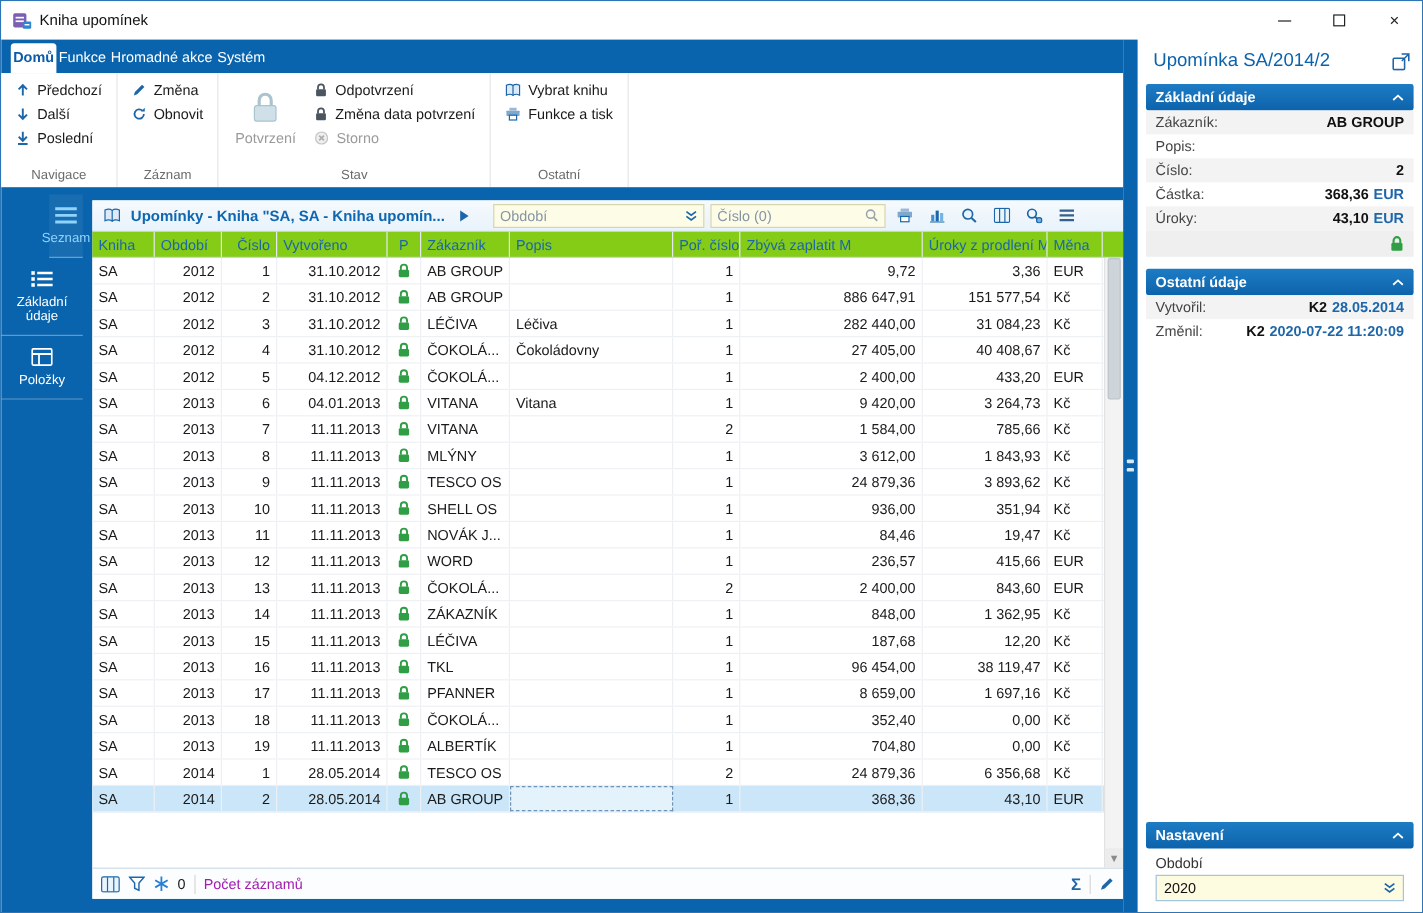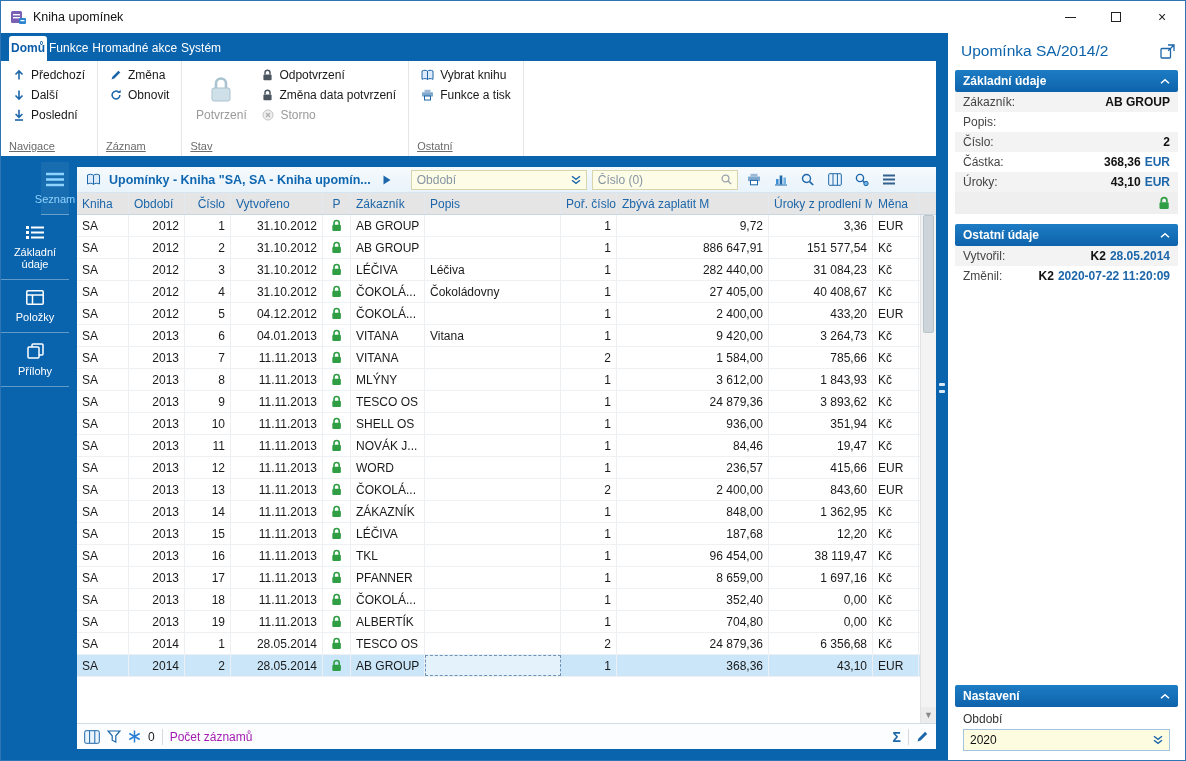--- a/index.html
+++ b/index.html
@@ -24,21 +24,21 @@
   .detail-panel { flex:1; background:#fff; display:flex; flex-direction:column; min-height:0; }
 
   
   .tabbar { height:28px; background:#0a64ad; display:flex; align-items:flex-end; padding-left:8px; flex:0 0 28px; }
   .tab { height:25px; line-height:25px; padding:0 2px; color:#fff; font-size:12px; border-radius:3px 3px 0 0; cursor:default; }
   .tab.active { background:#fff; color:#0a5ca8; font-weight:bold; }
 
   
   .ribbon { height:95px; flex:0 0 95px; background:#fff; display:flex; }
   .rgroup { display:flex; flex-direction:column; padding:4px 8px 0 8px; border-right:1px solid #e6e6e6; }
-  .rgroup-label { margin-top:auto; font-size:11px; color:#6b6b6b; padding:2px 0 4px;text-decoration:underline; }
+  .rgroup-label { margin-top:auto; text-align:center; font-size:11px; color:#6b6b6b; padding:2px 0 4px; }
   .rbtn { display:flex; align-items:center; gap:6px; font-size:12px; color:#1a1a1a; padding:3px 4px; white-space:nowrap; background:none; border:none; font-family:inherit; text-align:left; cursor:default; }
   .rbtn.disabled { color:#9a9a9a; }
   .stav-inner { display:flex; gap:6px; }
   .rbtn-big { flex-direction:column; justify-content:center; gap:3px; width:62px; height:66px; color:#9a9a9a; }
   .rcol { display:flex; flex-direction:column; }
 
   
   .content { flex:1; background:#0a64ad; display:flex; min-height:0; }
   .side-nav { width:68px; display:flex; flex-direction:column; padding-top:6px; }
   .side-item { display:flex; flex-direction:column; align-items:center; gap:6px; padding:10px 2px 9px; color:#fff; font-size:11px; line-height:12px; text-align:center; border-bottom:1px solid rgba(255,255,255,.35); cursor:default; }
@@ -49,21 +49,21 @@
   
   .browser-header { height:26px; flex:0 0 26px; background:linear-gradient(#f5fafd,#e9f3fb); border-bottom:1px solid #d5e5f2; display:flex; align-items:center; gap:5px; padding:0 5px; }
   .browser-title { color:#0f67b1; font-weight:bold; font-size:12.5px; white-space:nowrap; }
   .filter-box { height:20px; background:#fdfce7; border:1px solid #d8d4ad; display:flex; align-items:center; padding:0 5px; gap:4px; }
   .filter-box .ftext { flex:1; font-size:12px; color:#8795a3; white-space:nowrap; overflow:hidden; }
   .f-period { width:176px; margin-left:8px; }
   .f-number { width:146px; }
   .hicon { width:22px; height:20px; display:flex; align-items:center; justify-content:center; cursor:default; }
 
   
-  .grid-head { display:flex; height:22px; flex:0 0 22px; background:#e5e5e5; border-bottom:1px solid #c9d7e2; color:#1c66a9; }
+  .grid-head { display:flex; height:22px; flex:0 0 22px; background:#84cc16; border-bottom:1px solid #c9d7e2; color:#1c66a9; }
   .grid-body { flex:1; display:flex; min-height:0; }
   .rows-wrap { flex:1; overflow:hidden; background:#fff; }
   .trow { display:flex; height:22px; border-bottom:1px solid #eef1f4; }
   .trow.selected { background:#cbe6f8; }
   .tcell, .hcell { display:flex; align-items:center; padding:0 5px; border-right:1px solid #edf0f3; overflow:hidden; white-space:nowrap; font-size:12px; }
   .hcell { border-right:1px solid #e3e9ef; }
   .a-r { justify-content:flex-end; } .a-c { justify-content:center; }
   .c0{flex:0 0 52px;} .c1{flex:0 0 56px;} .c2{flex:0 0 46px;} .c3{flex:0 0 92px;}
   .c4{flex:0 0 28px;} .c5{flex:0 0 74px;} .c6{flex:0 0 136px;} .c7{flex:0 0 56px;}
   .c8{flex:0 0 152px;} .c9{flex:0 0 104px;} .c10{flex:0 0 46px;}
@@ -258,27 +258,20 @@
               <span>Základní údaje</span>
             </div>
             <div class="side-item">
               <svg width="18" height="15" viewBox="0 0 18 15">
                 <rect x="0.8" y="0.8" width="16.4" height="13.4" rx="1" fill="none" stroke="currentColor" stroke-width="1.5"></rect>
                 <path d="M1 5h16" stroke="currentColor" stroke-width="1.5"></path>
                 <path d="M6.5 5v9" stroke="currentColor" stroke-width="1.5"></path>
               </svg>
               <span>Položky</span>
             </div>
-            <div class="side-item">
-              <svg width="17" height="16" viewBox="0 0 17 16">
-                <rect x="5" y="1" width="11" height="11" rx="1" fill="none" stroke="currentColor" stroke-width="1.5"></rect>
-                <rect x="1" y="4" width="11" height="11" rx="1" fill="#0a64ad" stroke="currentColor" stroke-width="1.5"></rect>
-              </svg>
-              <span>Přílohy</span>
-            </div>
           </div>
 
         <div class="grid-panel">
 
           <div class="browser-header">
             <span class="hicon">
               <svg width="15" height="13" viewBox="0 0 15 13">
                   <path d="M1.5 2c2.2-1 4.3-1 6 .3 1.7-1.3 3.8-1.3 6-.3v9c-2.2-1-4.3-1-6 .3-1.7-1.3-3.8-1.3-6-.3z" fill="#dceafa" stroke="#1c66a9"></path>
                   <path d="M7.5 2.3v9" stroke="#1c66a9"></path>
                 </svg>

